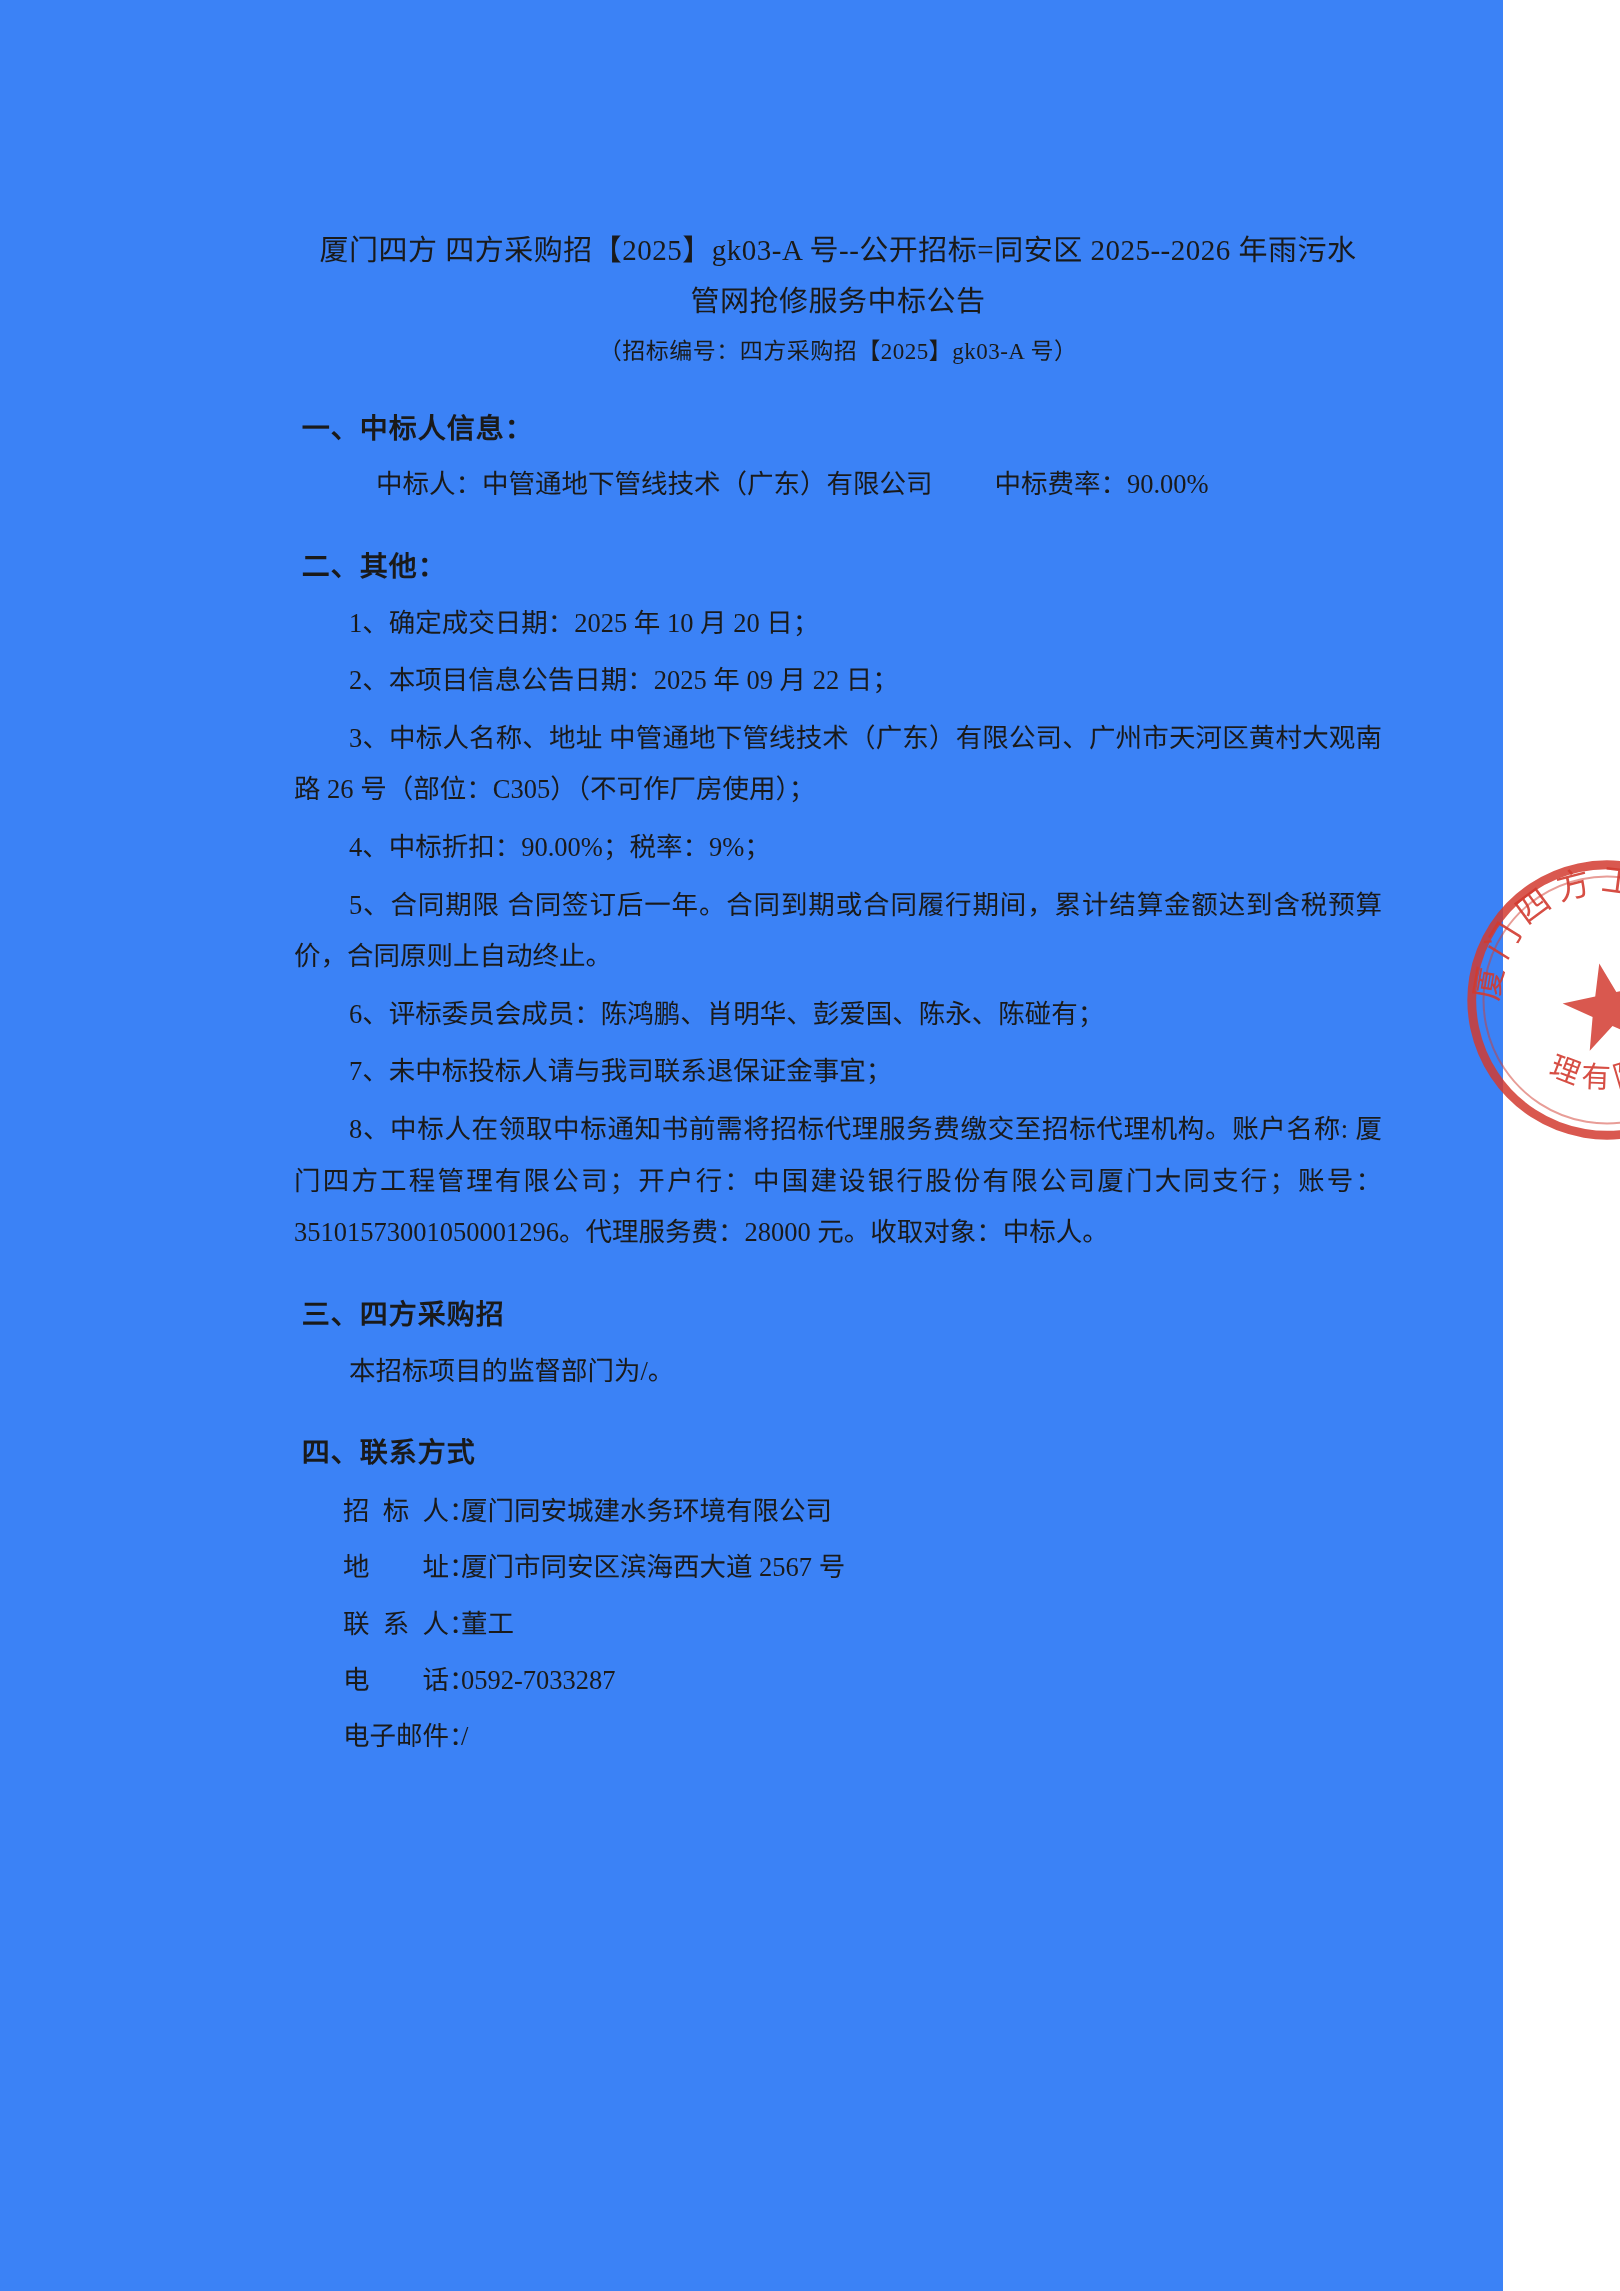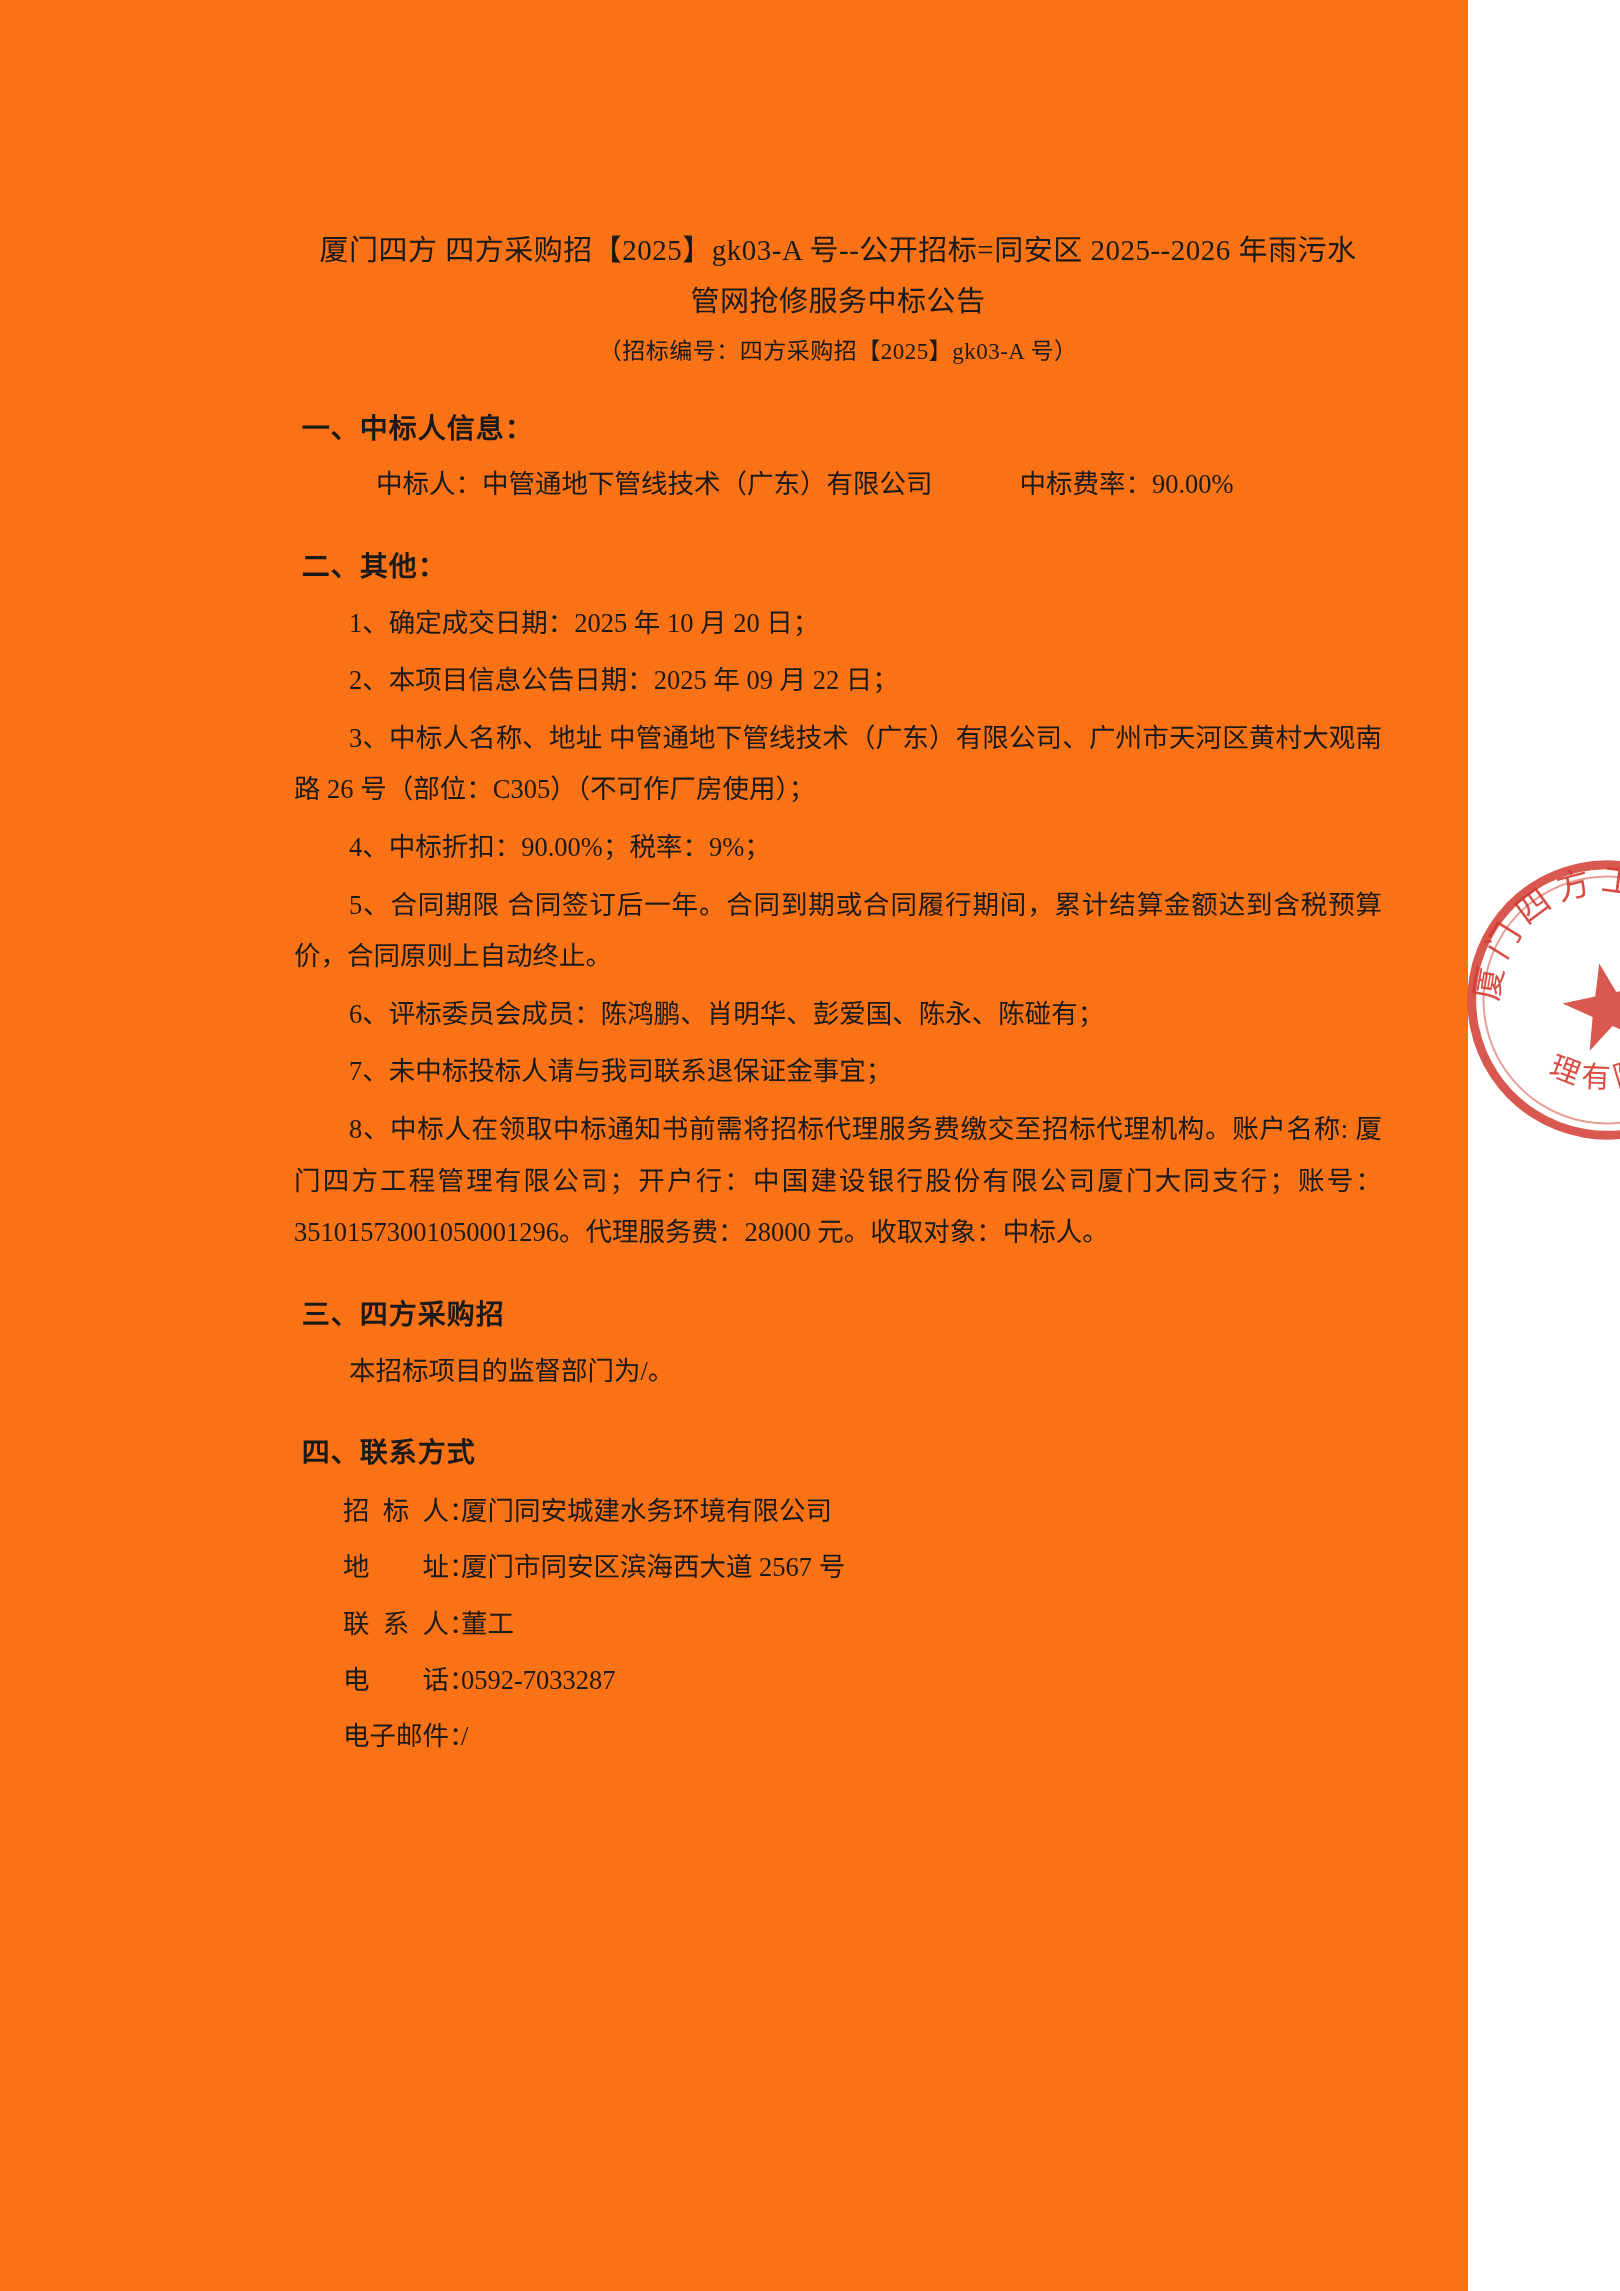--- a/index.html
+++ b/index.html
@@ -13,21 +13,22 @@
     position: relative;
     font-family: "Liberation Serif", "DejaVu Serif", serif;
     color: #1a1a1a;
     overflow: hidden;
   }
   .page {
     position: absolute;
     top: 0; left: 0;
     width: 1468px;
     height: 2292px;
-    background: #f97316;
+    background: #3b82f6;
+    padding-left: 35px;
   }
   .content {
     position: absolute;
     left: 294px;
     top: 225px;
     width: 1088px;
   }
 
   
   .title-block {
@@ -74,21 +75,21 @@
     margin: 5.9px 0;
   }
   .bidder-row {
     font-size: 26.5px;
     line-height: 1.95;
     margin: 5.9px 0;
     padding-left: 82px;
     display: flex;
   }
   .bidder-row .lbl-a { white-space: nowrap; }
-  .bidder-row .rate { margin-left: 87px; white-space: nowrap; }
+  .bidder-row .rate { margin-left: 62px; white-space: nowrap; }
 
   
   .contact-row {
     font-size: 26.5px;
     line-height: 2.05;
     margin: 2px 0;
     padding-left: 49px;
     display: flex;
   }
   .contact-label {

